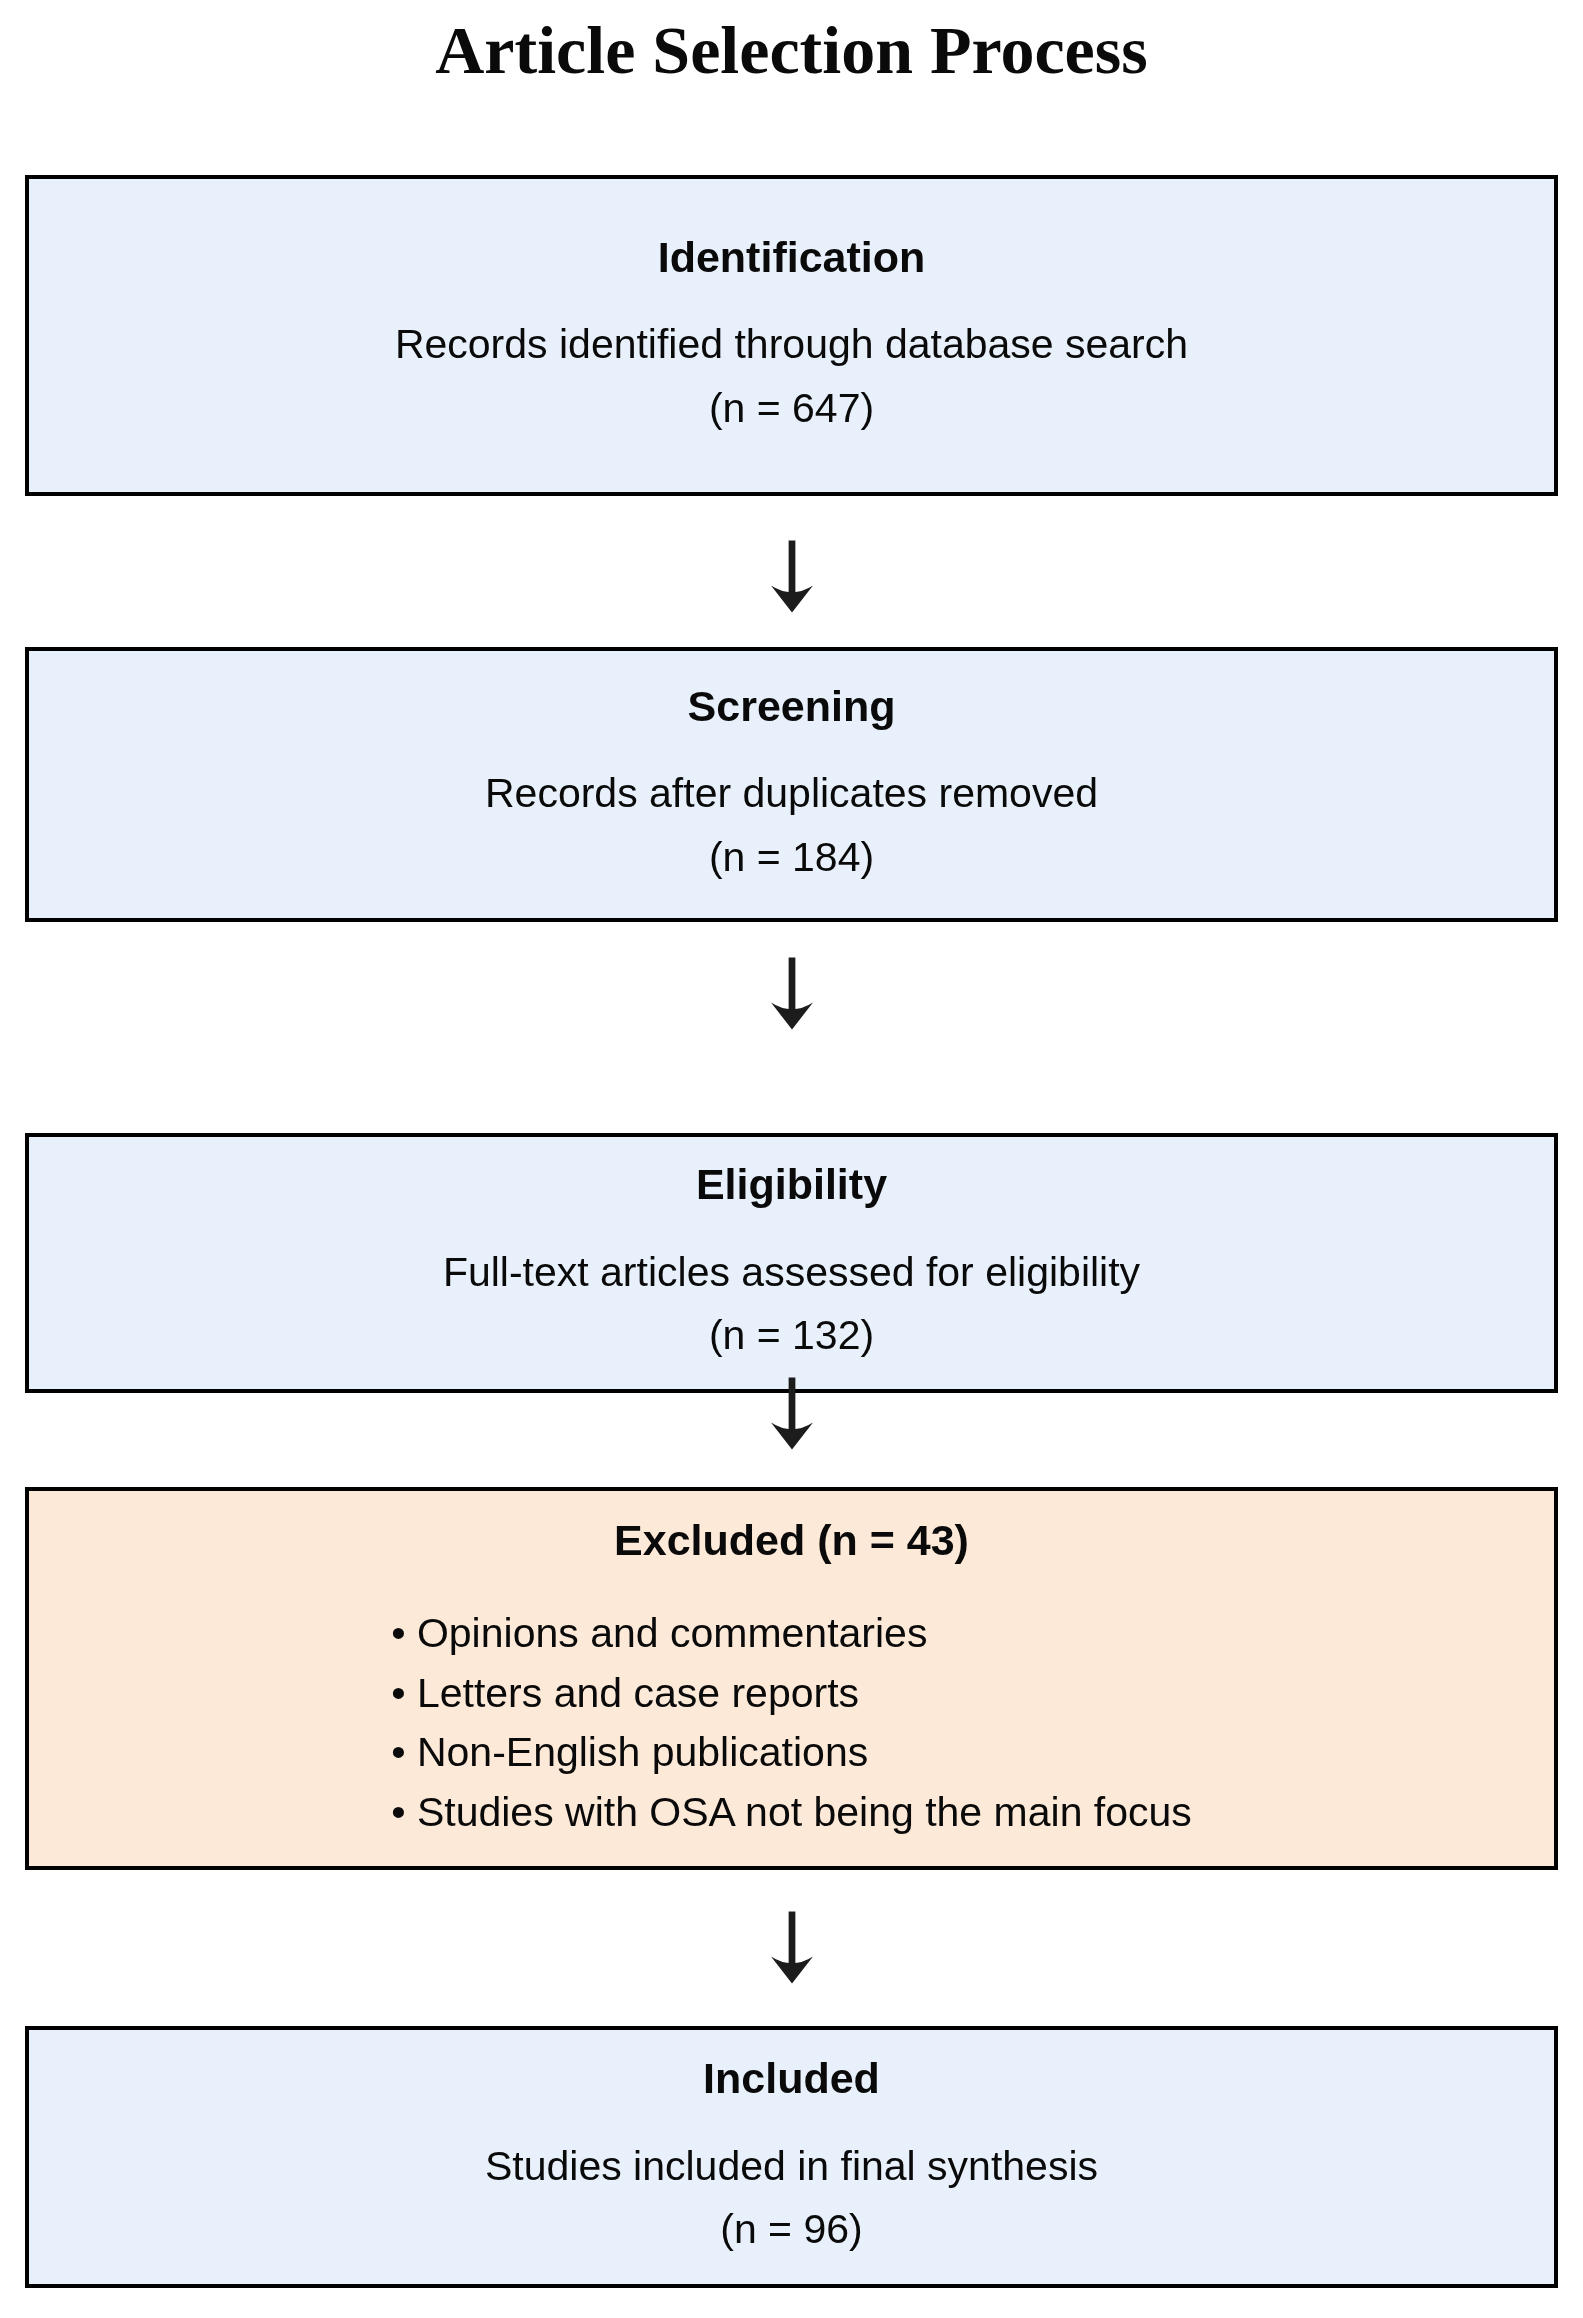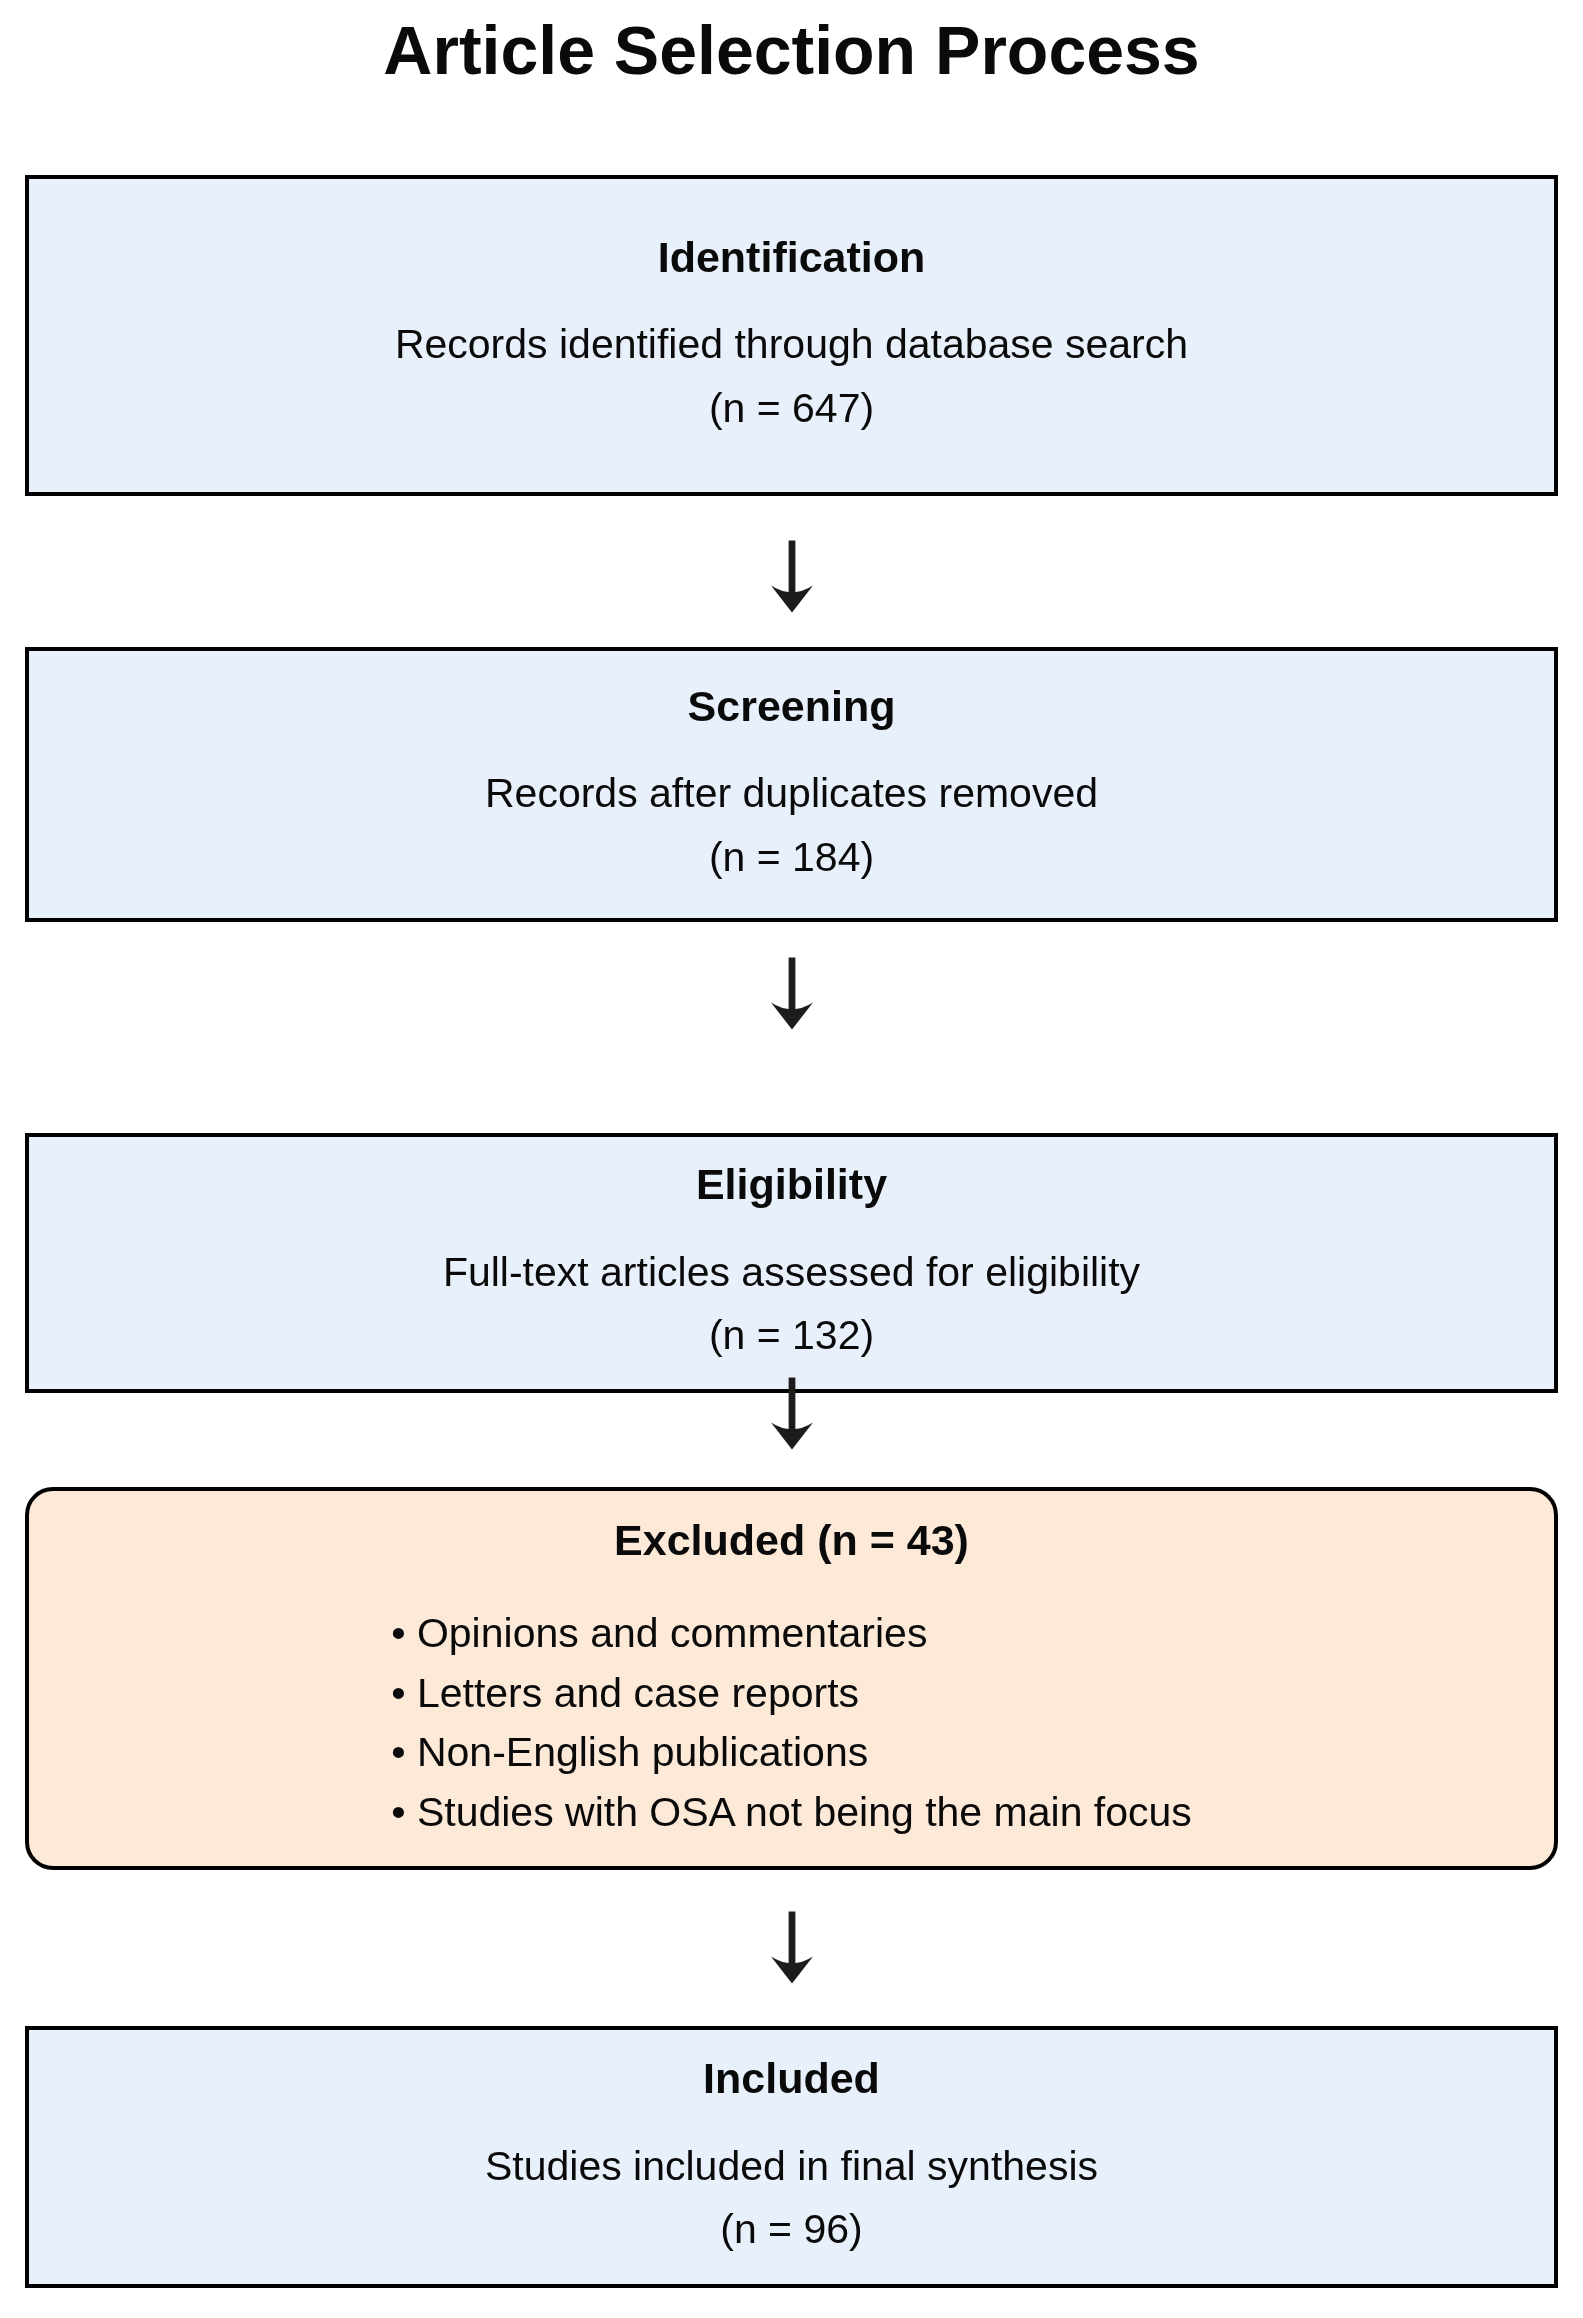--- a/index.html
+++ b/index.html
@@ -20,39 +20,40 @@
   }
   .page-title {
     position: absolute;
     top: 10.6px;
     left: 0;
     width: 100%;
     text-align: center;
     font-size: 68px;
     font-weight: bold;
     letter-spacing: 0px;
+    font-family: Liberation Serif, serif;
   }
   .flow-box {
     position: absolute;
     left: 25px;
     width: 1533px;
     border: 4.5px solid var(--border-color);
     display: flex;
     flex-direction: column;
     align-items: center;
     justify-content: center;
     text-align: center;
   }
   .flow-box.blue   { background: var(--box-blue); }
   .flow-box.orange { background: var(--box-orange); }
 
   .box-identification { top: 175px;  height: 321px; }
   .box-screening      { top: 647px;  height: 275px; }
   .box-eligibility    { top: 1133px; height: 260px; }
-  .box-excluded       { top: 1487px; height: 383px; border-radius: 28px; }
+  .box-excluded       { top: 1487px; height: 383px; }
   .box-included       { top: 2026px; height: 262px; }
 
   .box-heading {
     font-size: 43px;
     font-weight: bold;
     line-height: 1.25;
     margin-bottom: 29px;
   }
   .box-line {
     font-size: 41px;

